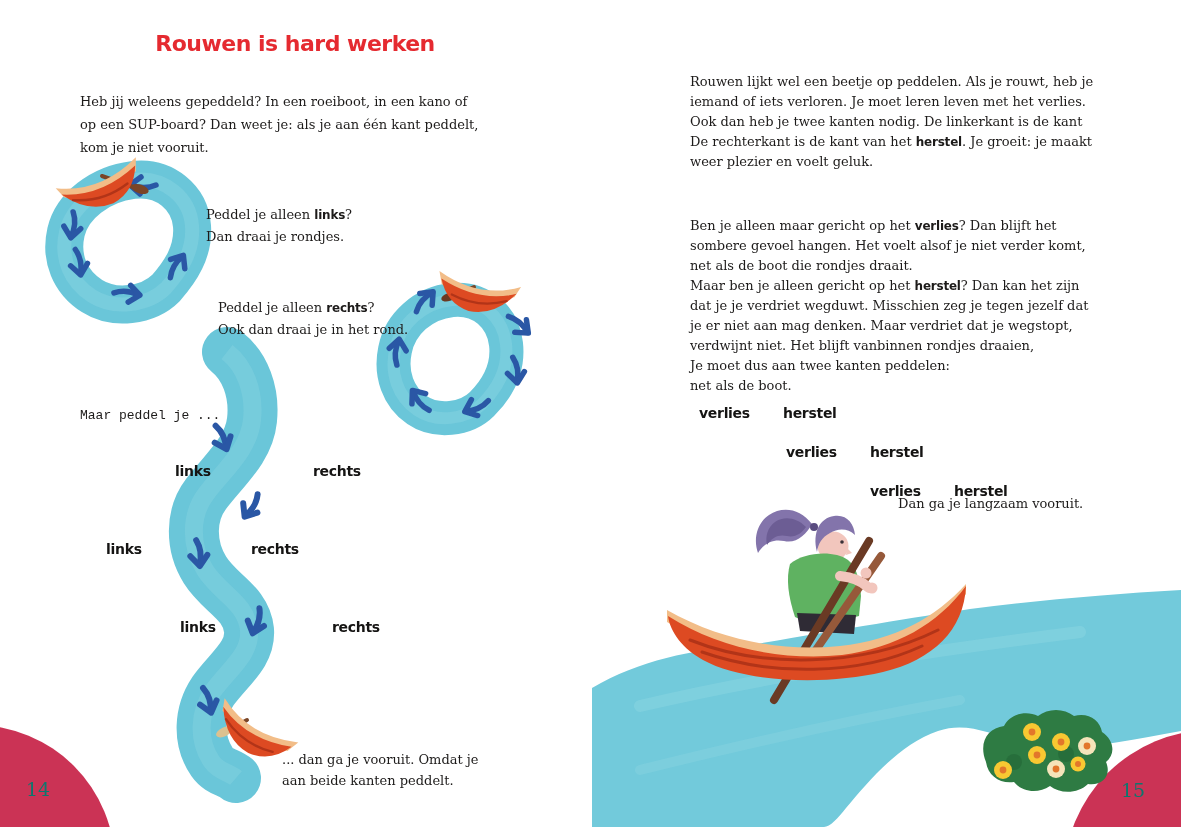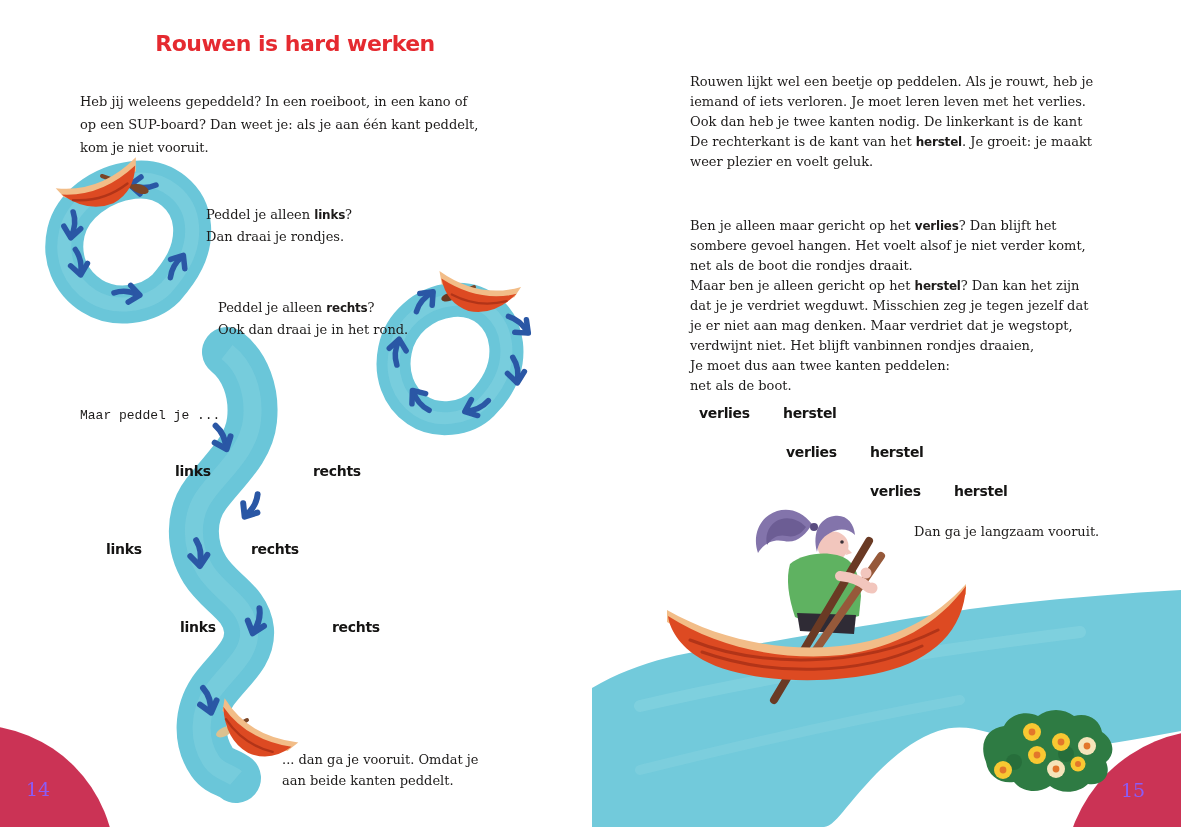--- a/index.html
+++ b/index.html
@@ -17,21 +17,21 @@
   .bw{font-family:"DejaVu Sans",sans-serif;font-weight:700;font-size:0.92em;letter-spacing:-0.2px;}
   .heart{color:var(--c-heart_red,#d8405c);font-family:"DejaVu Sans",sans-serif;font-size:0.95em;}
   .title{
     font-family:"DejaVu Sans",sans-serif;font-weight:700;font-size:22px;
     letter-spacing:-0.5px;color:var(--c-title_red,#e52a30);text-align:center;
   }
   .blabel{
     position:absolute;font-family:"DejaVu Sans",sans-serif;font-weight:700;
     font-size:14px;color:#151413;letter-spacing:-0.3px;white-space:pre;
   }
-  .pagenum{position:absolute;color:#8b5cf6;font-size:19px;font-family:"DejaVu Serif",serif;}
+  .pagenum{position:absolute;color:#0f766e;font-size:19px;font-family:"DejaVu Serif",serif;}
   .corner{fill:var(--c-corner_red,#cb3355);}
   .riv{stroke:var(--c-river_blue,#6ac6d9);}
   .rivhi{stroke:var(--c-river_hi,#8ad4e2);}
   use.arrow{stroke:var(--c-arrow_blue,#2a57a5);stroke-width:6;stroke-linecap:round;stroke-linejoin:round;}
   use.arrow-sm{stroke-width:5.5;}
 </style>
 </head>
 <body>
 
 <div id="spread">
@@ -212,17 +212,17 @@
       <div class="tline"><span>net als de boot.</span></div>
     </div>
 
   <span class="blabel" style="left:699px;top:405px;">verlies</span>
   <span class="blabel" style="left:783px;top:405px;">herstel</span>
   <span class="blabel" style="left:786px;top:444px;">verlies</span>
   <span class="blabel" style="left:870px;top:444px;">herstel</span>
   <span class="blabel" style="left:870px;top:483px;">verlies</span>
   <span class="blabel" style="left:954px;top:483px;">herstel</span>
 
-  <div class="abs textblock" style="left:898px;top:522px;margin-left:16px;">Dan ga je langzaam vooruit.</div>
+  <div class="abs textblock" style="left:898px;top:494px;">Dan ga je langzaam vooruit.</div>
 
   <div class="pagenum" style="left:1121px;top:779px;">15</div>
 
 </div>
 
 </body></html>

